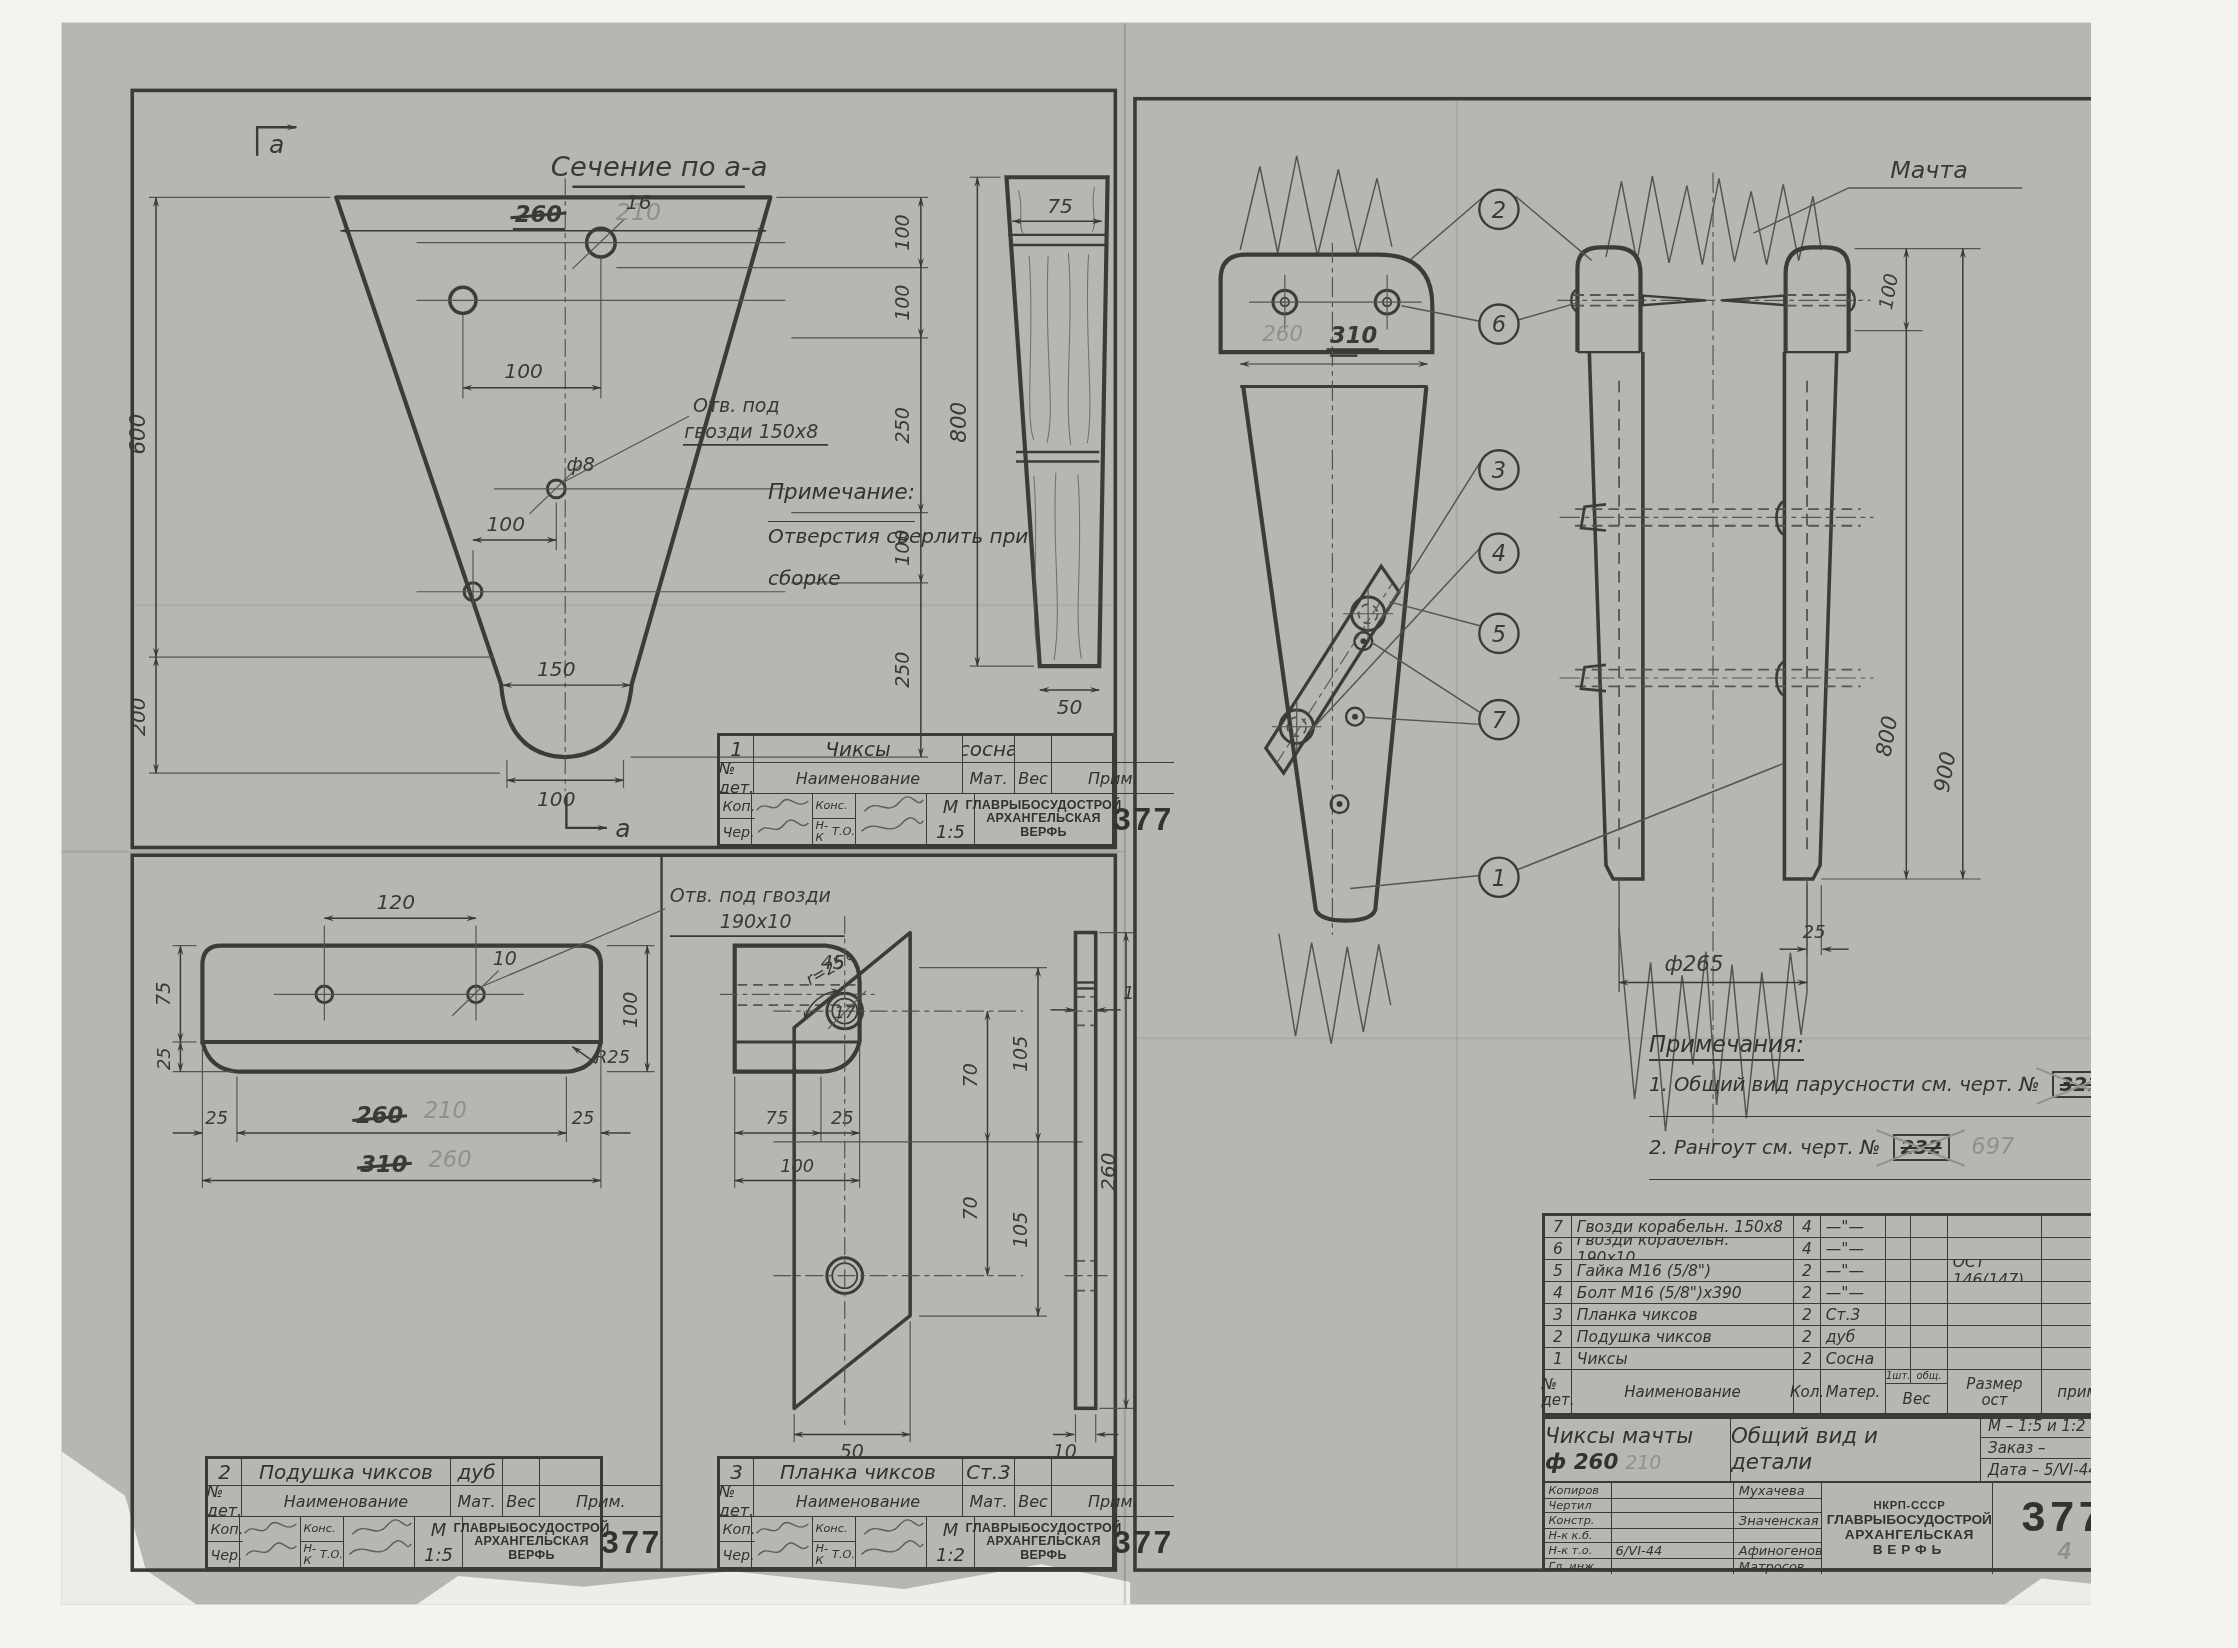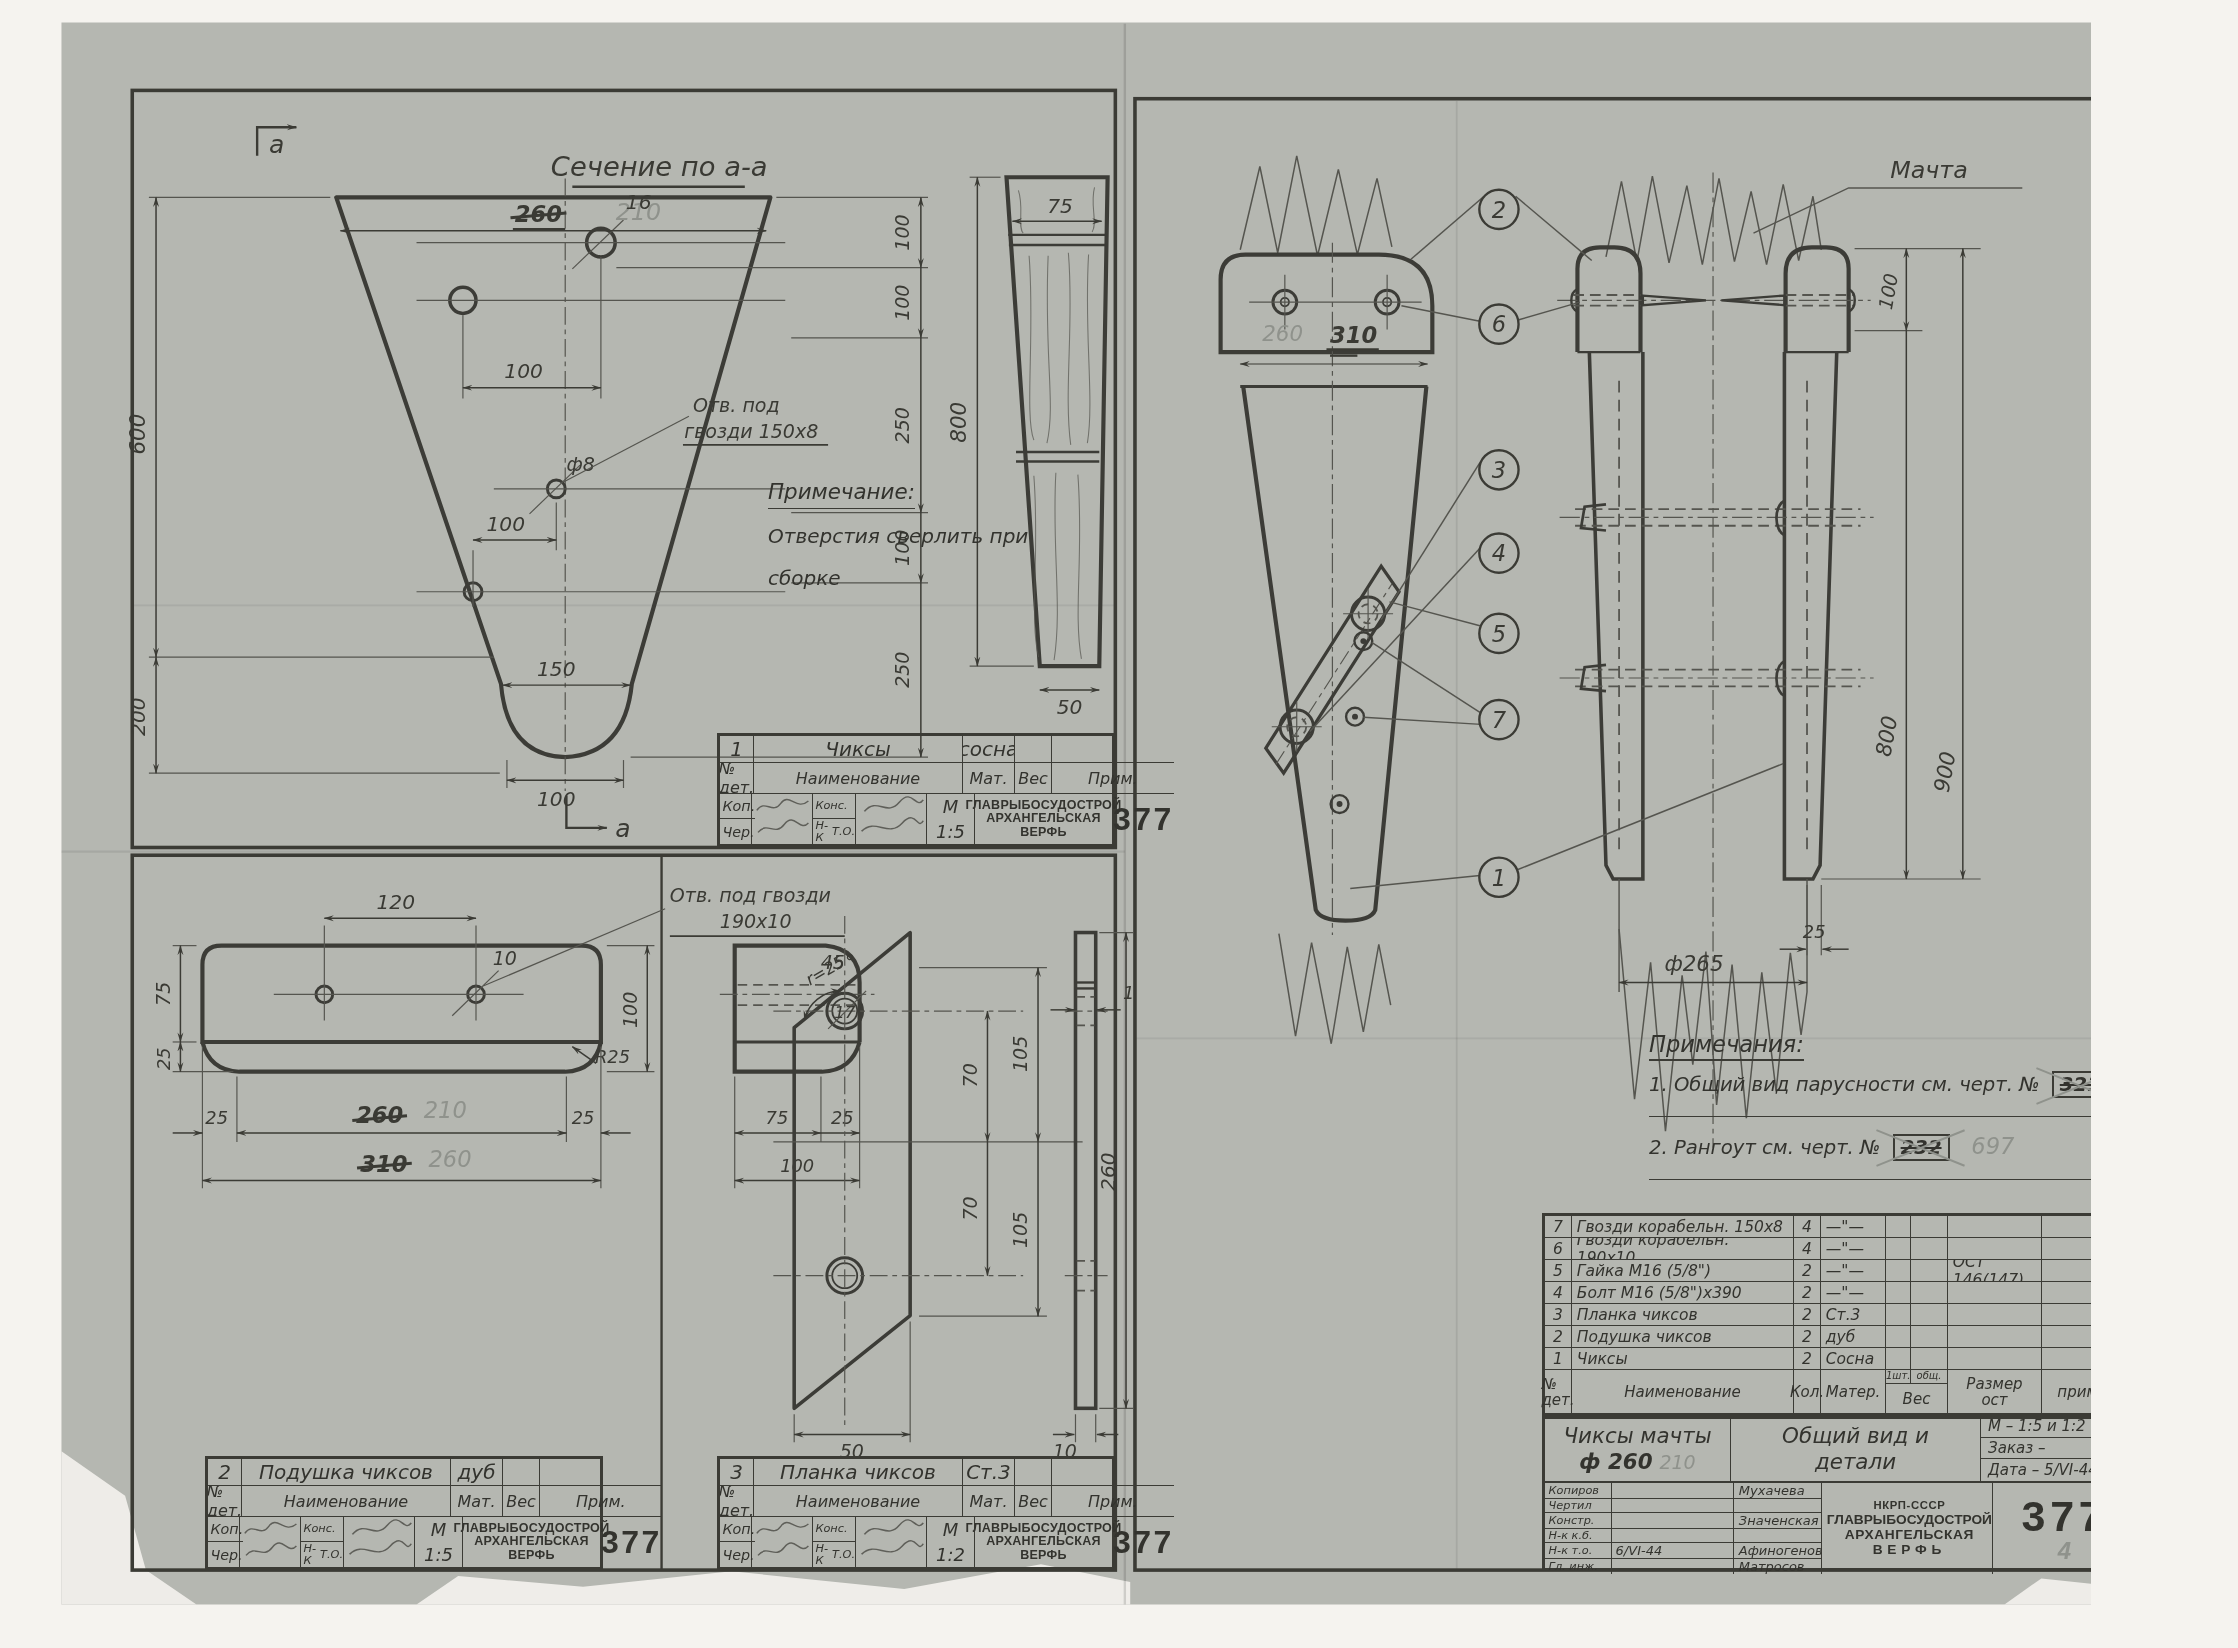--- a/index.html
+++ b/index.html
@@ -47,41 +47,41 @@
 .wtcell .wtop{display:grid;grid-template-columns:25px 1fr;width:100%;border-bottom:1.8px solid var(--ink)}
 .wtcell .wtop span{font-size:10px;text-align:center;border-right:1.8px solid var(--ink);padding:1.2px 0}
 .wtcell .wtop span:last-child{border-right:none}
 .wtcell .wbot{flex:1;display:flex;align-items:center;justify-content:center;width:100%;font-size:15px}
 
 
 .mtb{position:absolute;left:1542px;top:1413px;width:597px;height:158px;border:3px solid var(--ink);display:grid;grid-template-rows:67px 1fr}
 .mtop{display:grid;grid-template-columns:186px 250px 1fr;border-bottom:2.4px solid var(--ink)}
 .mtop>div{border-right:1.8px solid var(--ink)}
 .mtop>div:last-child{border-right:none}
-.mtt{display:flex;flex-direction:column;align-items:center;justify-content:center;font-style:italic;font-size:21.4px;line-height:1.2}
+.mtt{display:flex;flex-direction:column;justify-content:center;font-style:italic;font-size:21.4px;line-height:1.2}
 .minfo{display:grid;grid-template-rows:1fr 1fr 1fr}
 .minfo>div{border-bottom:1.8px solid var(--ink);display:flex;align-items:center;padding-left:7.1px;font-style:italic;font-size:15px}
 .minfo>div:last-child{border-bottom:none}
 .mbot{display:grid;grid-template-columns:67px 122px 88px 171px 1fr;position:relative}
 .mbot .rl{display:flex;align-items:center;padding-left:3.6px;font-style:italic;font-size:11.3px;border-right:1.8px solid var(--ink);border-bottom:1.2px solid var(--ink)}
 .mbot .rs{border-right:1.8px solid var(--ink);border-bottom:1.2px solid var(--ink)}
 .mbot .rn{display:flex;align-items:center;padding-left:4.8px;font-style:italic;font-size:13px;border-right:1.8px solid var(--ink);border-bottom:1.2px solid var(--ink)}
 .mbot .nb{border-bottom:none}
 .mbot .logo{grid-column:4;grid-row:1/7;border-right:1.8px solid var(--ink);display:flex;align-items:center;justify-content:center;gap:4.8px;padding:2.4px}
 .orgtxt{display:flex;flex-direction:column;align-items:center;line-height:1.12;text-align:center}
 .orgtxt .l0{font-size:11.3px;letter-spacing:0.6px}
 .orgtxt .l1{font-size:13.7px;letter-spacing:0}
 .orgtxt .l2{font-size:13.7px;letter-spacing:0.6px}
 .orgtxt .l3{font-size:13.7px;letter-spacing:4.8px}
 .mbot .bignum{grid-column:5;grid-row:1/7;display:flex;flex-direction:column;align-items:center;justify-content:center;font-size:43px;letter-spacing:4.8px}
 .bignum .p4{font-size:24px;letter-spacing:0;margin-top:-3.6px}
 
 
 .note-left{position:absolute;left:768px;top:470px;width:280px;font-style:italic;font-size:20px;line-height:2.1}
-.note-left .nt{font-size:21.4px;border-bottom:1.8px solid var(--ink);padding-bottom:4px}
+.note-left .nt{font-size:21.4px;border-bottom:1.8px solid var(--ink);padding-bottom:17px}
 .notes-right{position:absolute;left:1649px;top:1031px;width:494px;font-style:italic;font-size:19.6px}
 .notes-right .nt{display:inline-block;font-size:22.6px;border-bottom:2.4px double var(--ink);padding-bottom:1.8px;margin-bottom:10.7px}
 .nline{border-bottom:1.8px solid var(--ink);padding-bottom:18px;margin-bottom:15.5px;white-space:nowrap}
 .pbox{display:inline-block;border:2.4px solid var(--ink);padding:0 6px;margin-left:6px;position:relative;font-weight:bold}
 .pbox.xed::before,.pbox.xed::after{content:"";position:absolute;left:-40%;top:48%;width:180%;height:1.8px;background:var(--pencil)}
 .pbox.xed::before{transform:rotate(22deg)}
 .pbox.xed::after{transform:rotate(-22deg)}
 </style>
 </head>
 <body>

